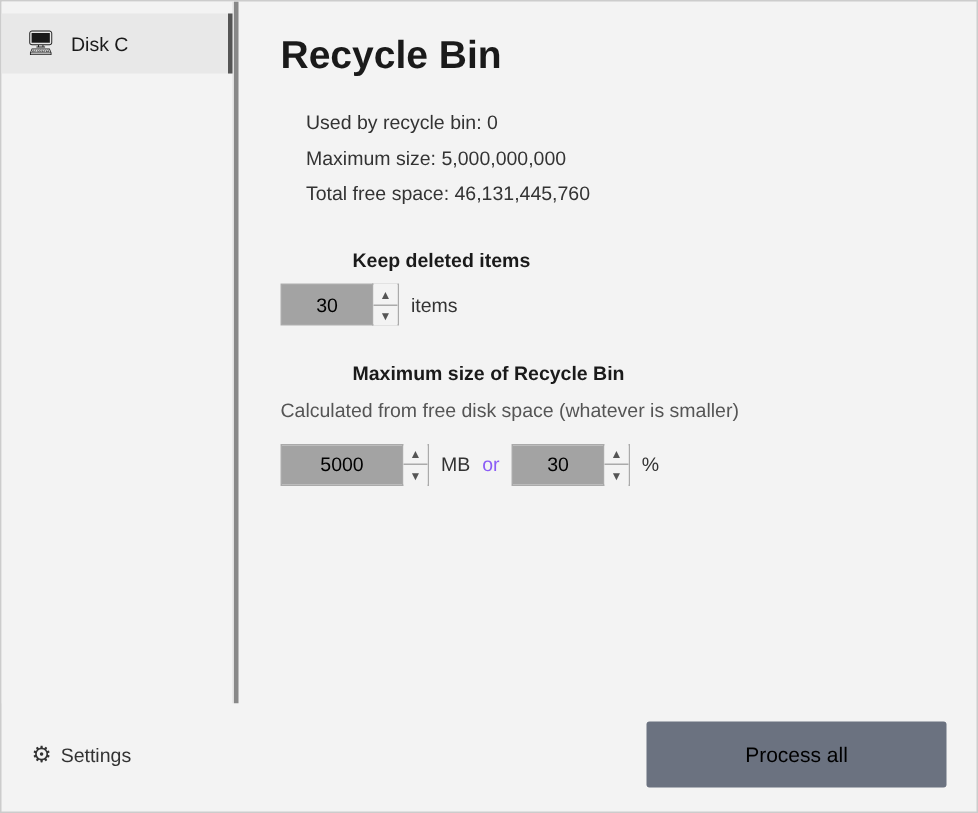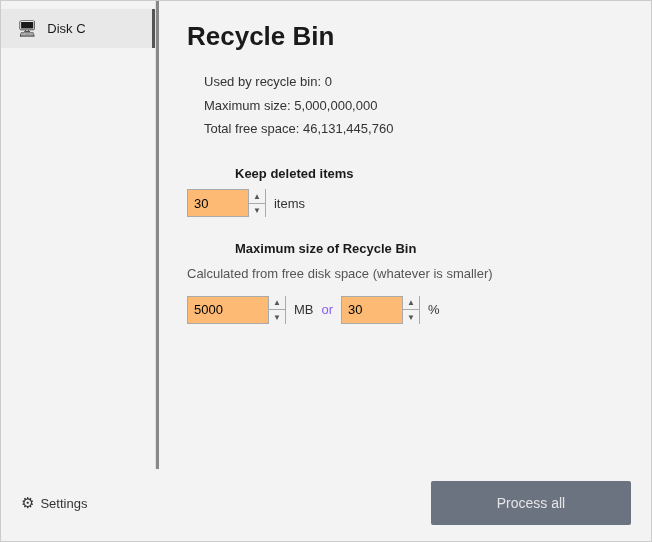--- a/index.html
+++ b/index.html
@@ -135,23 +135,23 @@
       border: 1px solid #aaa;
       background: white;
       height: 28px;
     }
     .spinner-input {
       border: none;
       outline: none;
       font-size: 13px;
       padding: 0 6px;
       height: 100%;
-      background: #fdba74;
+      background: #a3a3a3;
       width: 60px;
-      text-align: left;
+      text-align: center;
     }
     .spinner-input-wide {
       width: 80px;
     }
     .spinner-buttons {
       display: flex;
       flex-direction: column;
       height: 28px;
       border-left: 1px solid #aaa;
     }
@@ -195,21 +195,21 @@
     .settings-link {
       display: flex;
       align-items: center;
       gap: 6px;
       cursor: pointer;
       color: #333;
       font-size: 13px;
     }
     .process-btn {
       background: #6b7280;
-      color: #e5e5e5;
+      color: #000000;
       border: none;
       padding: 0 36px;
       height: 44px;
       font-size: 14px;
       cursor: pointer;
       min-width: 200px;
       border-radius: 2px;
     }
     .gear-icon {
       font-size: 15px;

